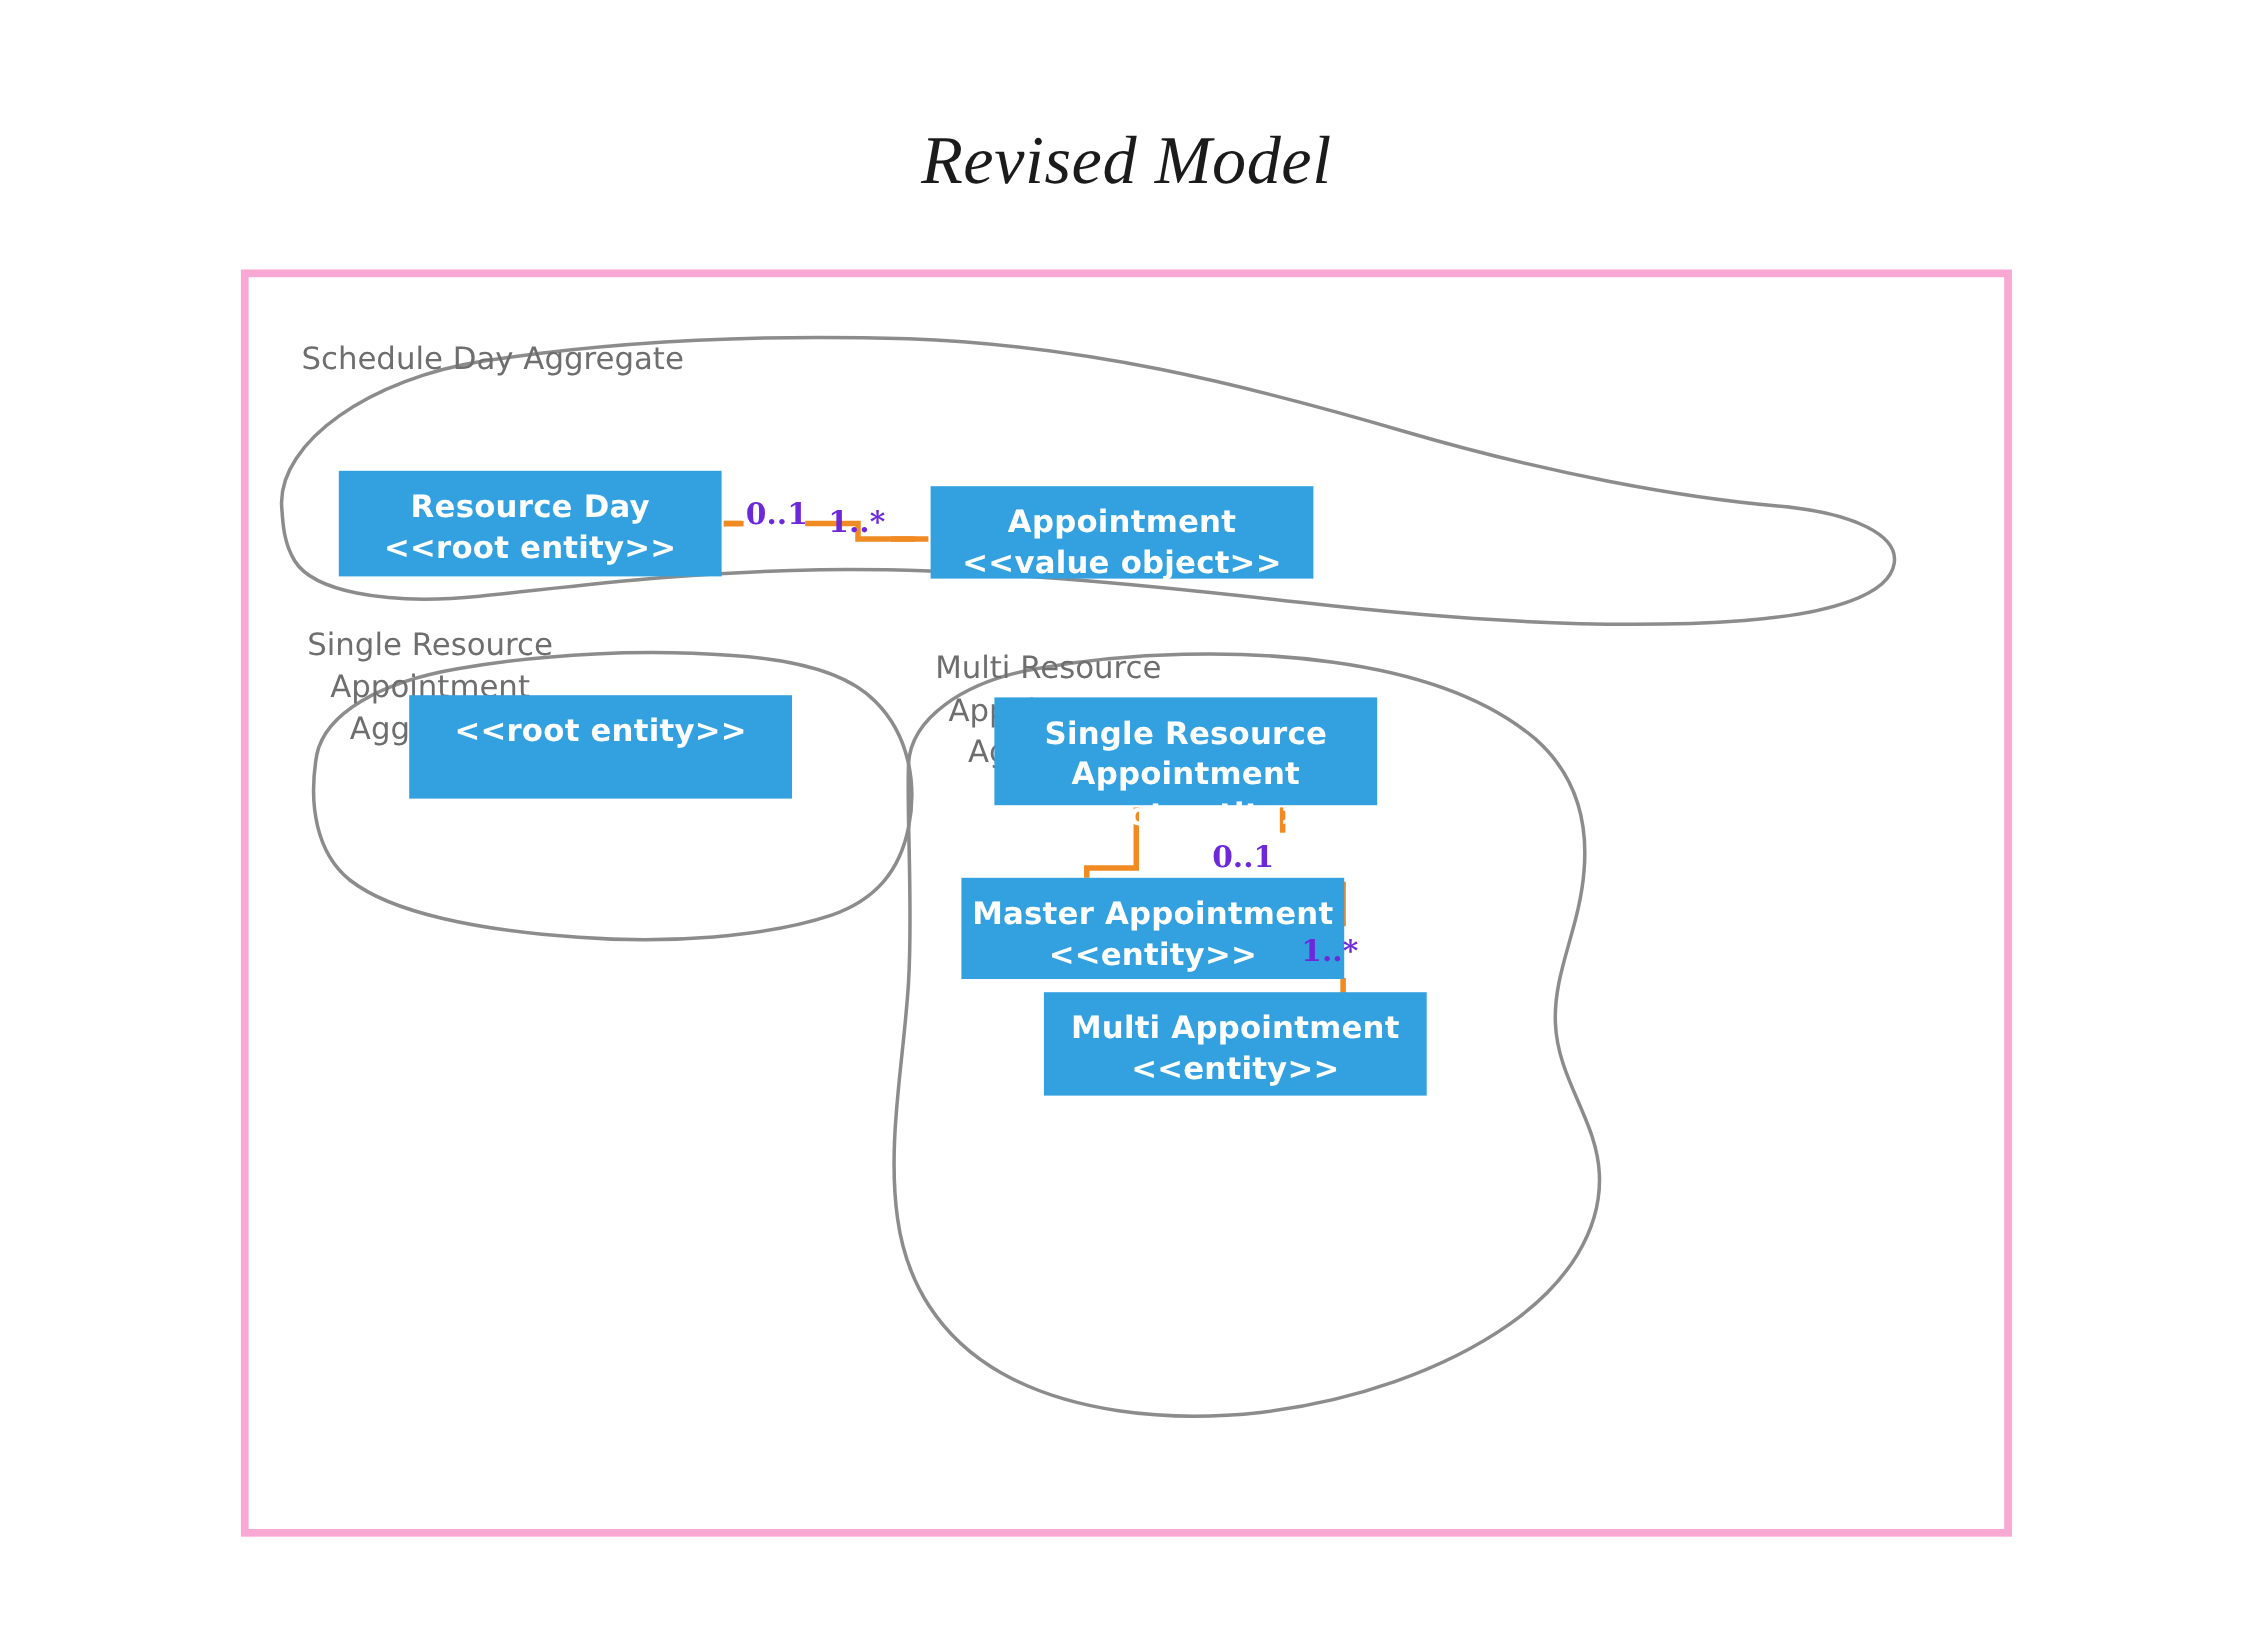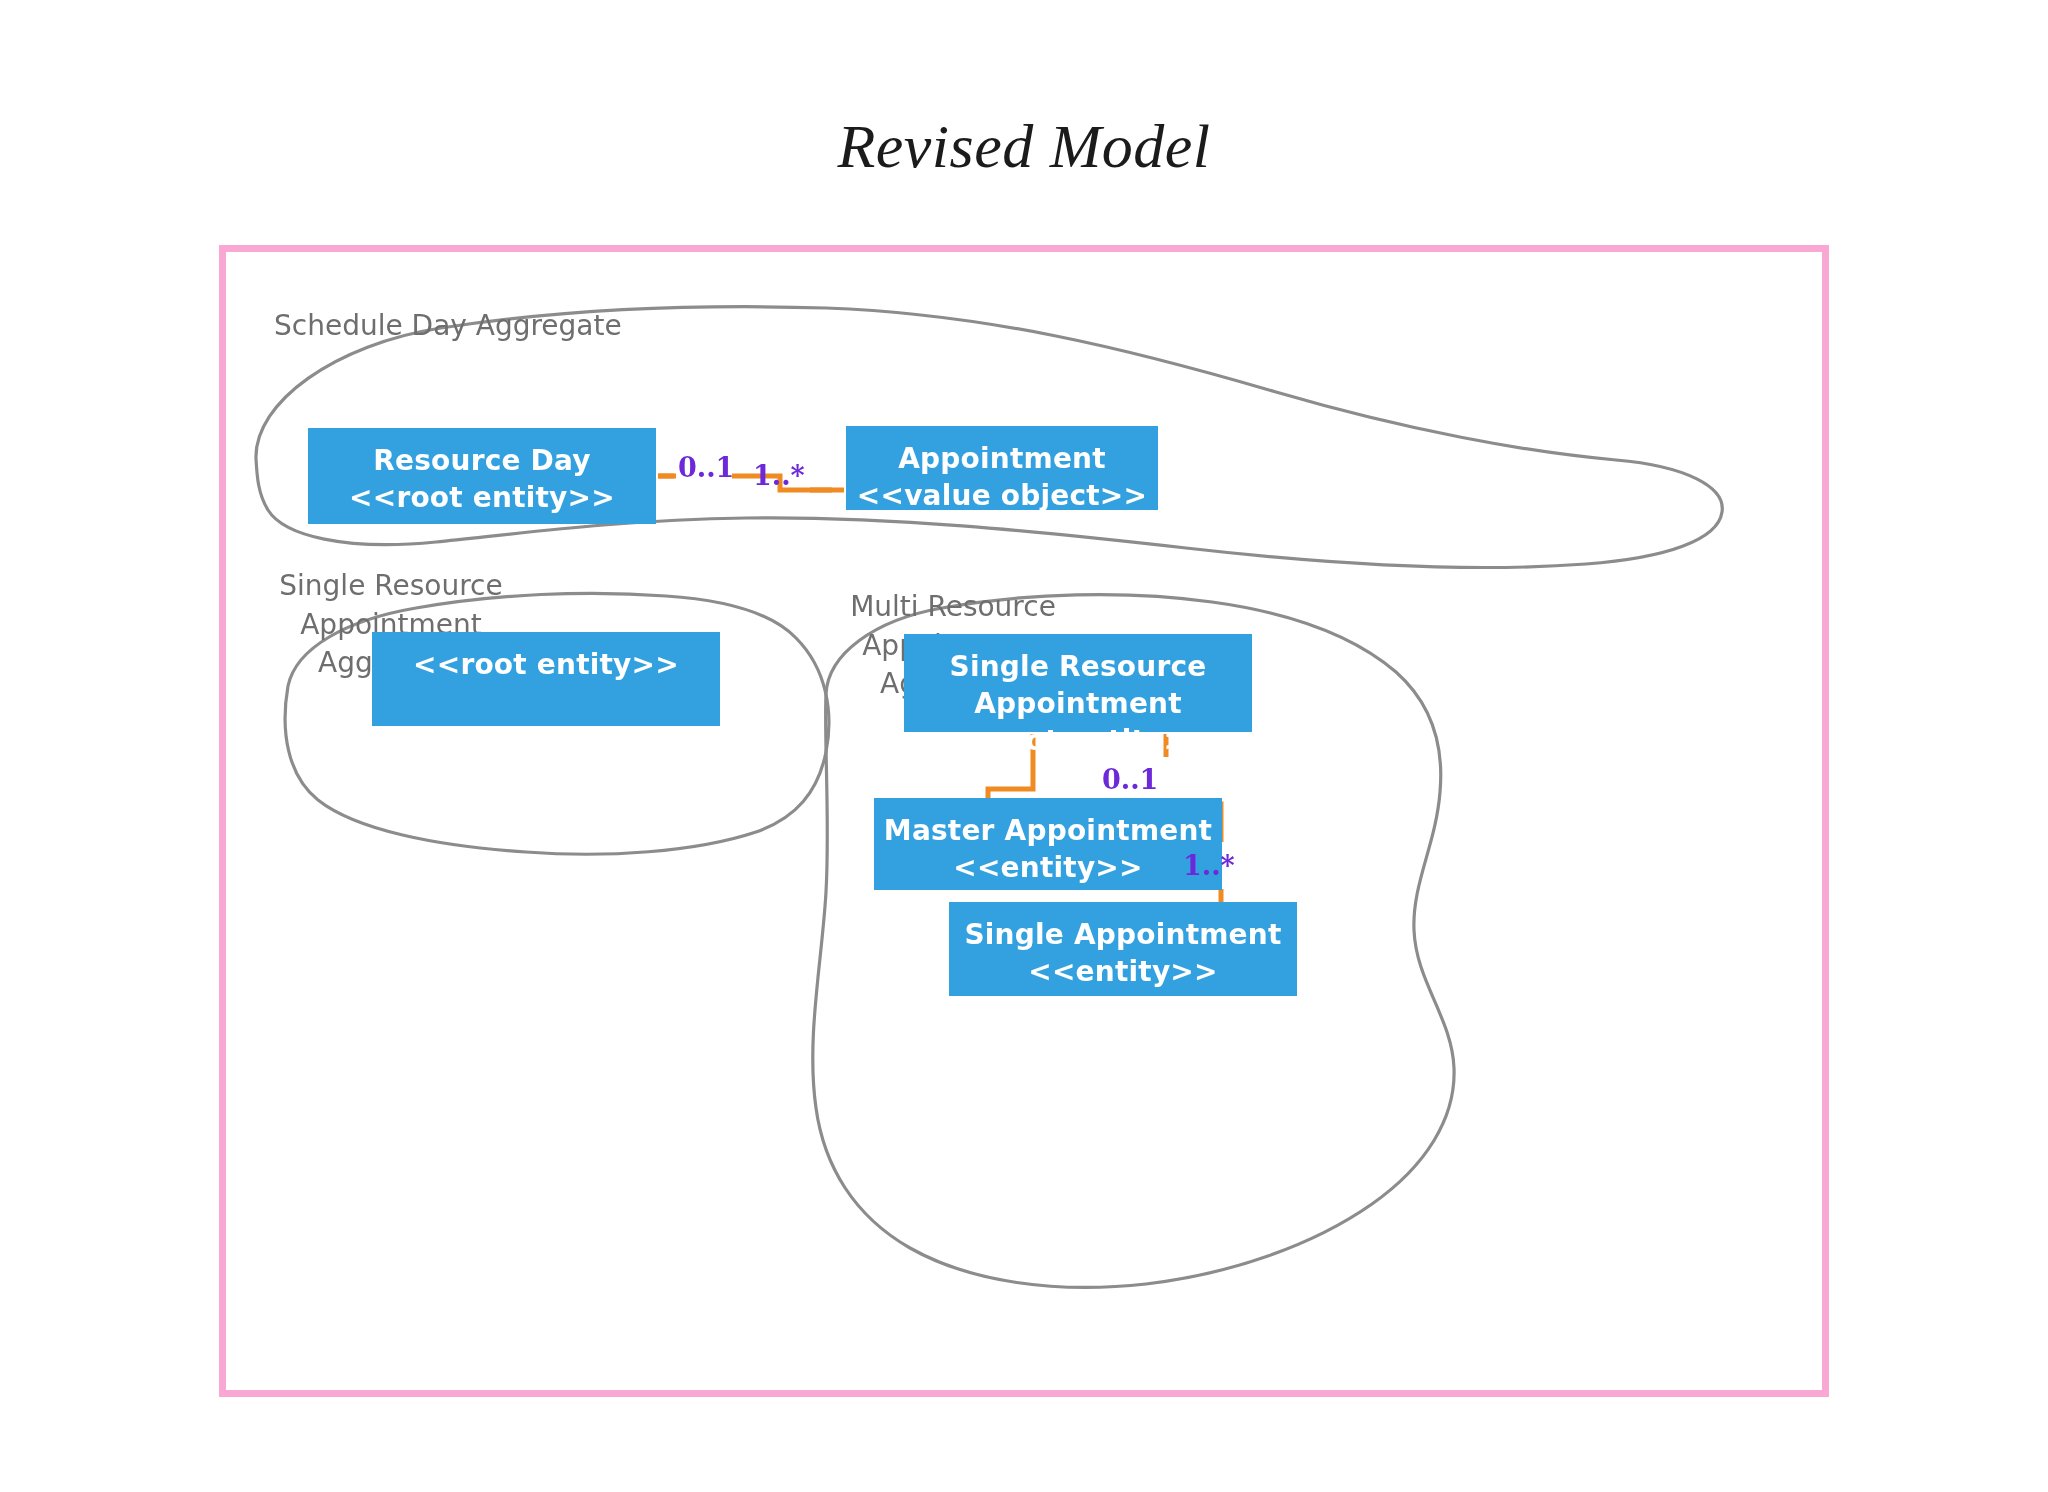--- a/index.html
+++ b/index.html
@@ -84,21 +84,21 @@
     display: block;
     text-align: center;
     font-family: "DejaVu Sans", sans-serif;
     font-weight: 700;
     font-size: 28px;
     line-height: 1.33;
     letter-spacing: 0.2px;
   }
 
   #box-schedule-day { left: 82px;  top: 176px; width: 348px; height: 96px; }
-  #box-appointment  { left: 620px; top: 174px; width: 312px; height: 84px; }
+  #box-appointment  { left: 620px; top: 190px; width: 348px; height: 84px; }
   #box-single-res   { left: 146px; top: 380px; width: 348px; height: 94px; }
   #box-multi-res    { left: 678px; top: 382px; width: 348px; height: 98px; }
   #box-master       { left: 648px; top: 546px; width: 348px; height: 92px; }
   #box-slave        { left: 723px; top: 650px; width: 348px; height: 94px; }
 
   
   .mult {
     position: absolute;
     font-family: "DejaVu Serif", serif;
     font-weight: 700;
@@ -195,21 +195,21 @@
     <span class="line1">Single Resource Appointment</span>
     <span class="line2">&lt;&lt;root entity&gt;&gt;</span>
   </div>
 
   <div class="entity-box" id="box-master">
     <span class="line1">Master Appointment</span>
     <span class="line2">&lt;&lt;entity&gt;&gt;</span>
   </div>
 
   <div class="entity-box" id="box-slave">
-    <span class="line1">Single Appointment</span>
+    <span class="line1">Multi Appointment</span>
     <span class="line2">&lt;&lt;entity&gt;&gt;</span>
   </div>
 
   <div class="mult" id="mult-top-left">0..1</div>
 
   <div class="mult" id="mult-top-right">1..*</div>
 
   <div class="mult" id="mult-mra-master">0..1</div>
 
   <div class="mult" id="mult-mra-slave">1..*</div>

